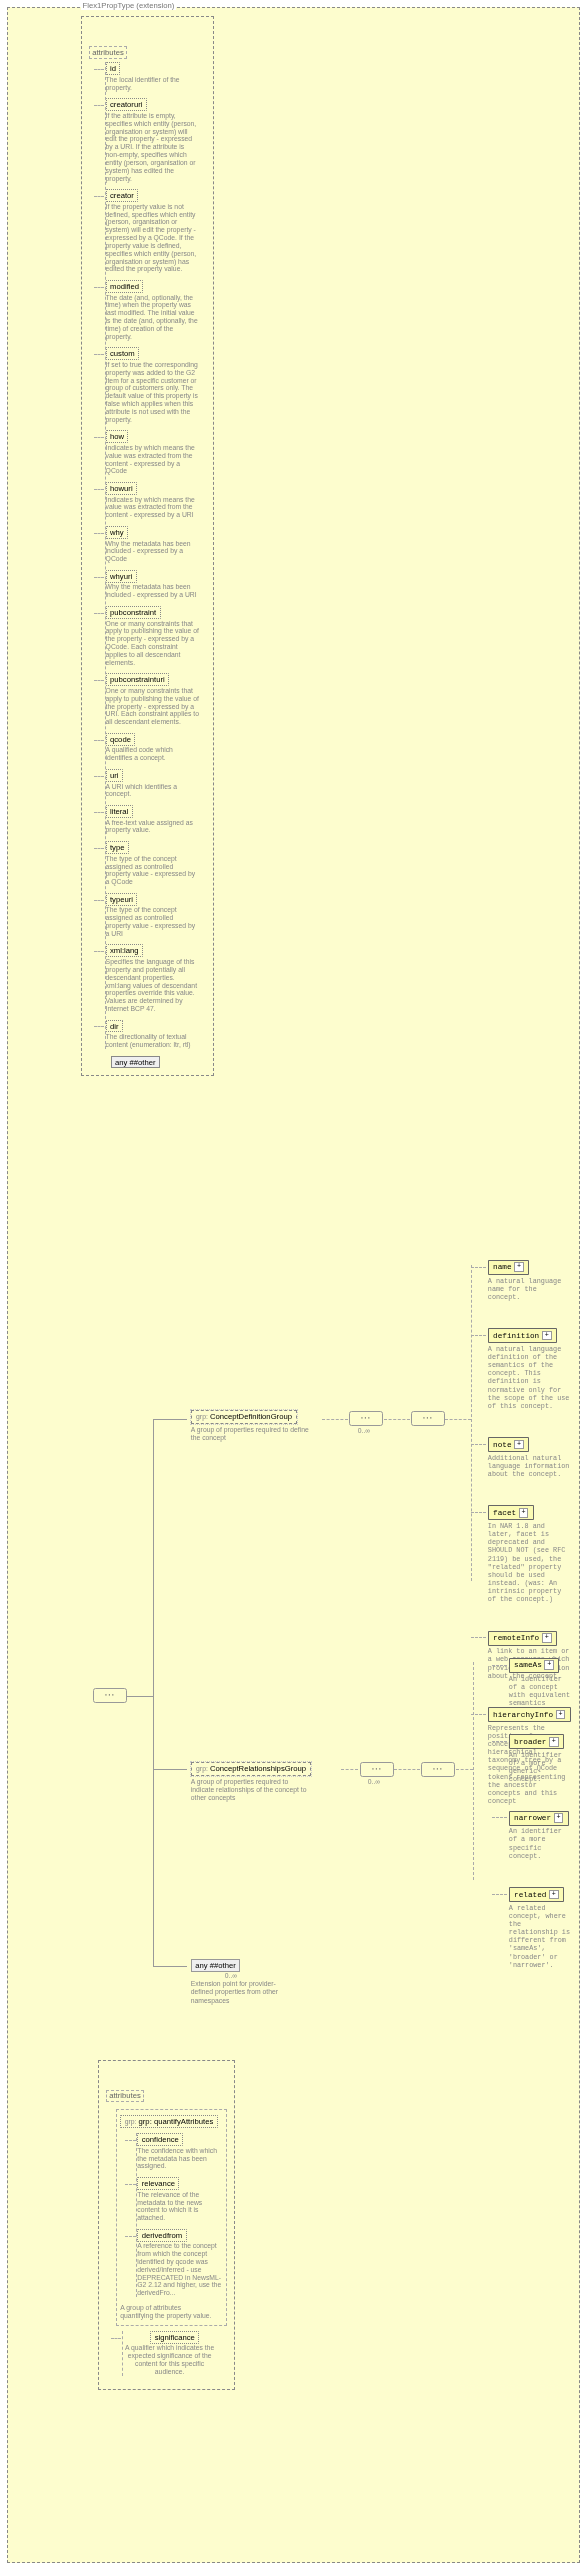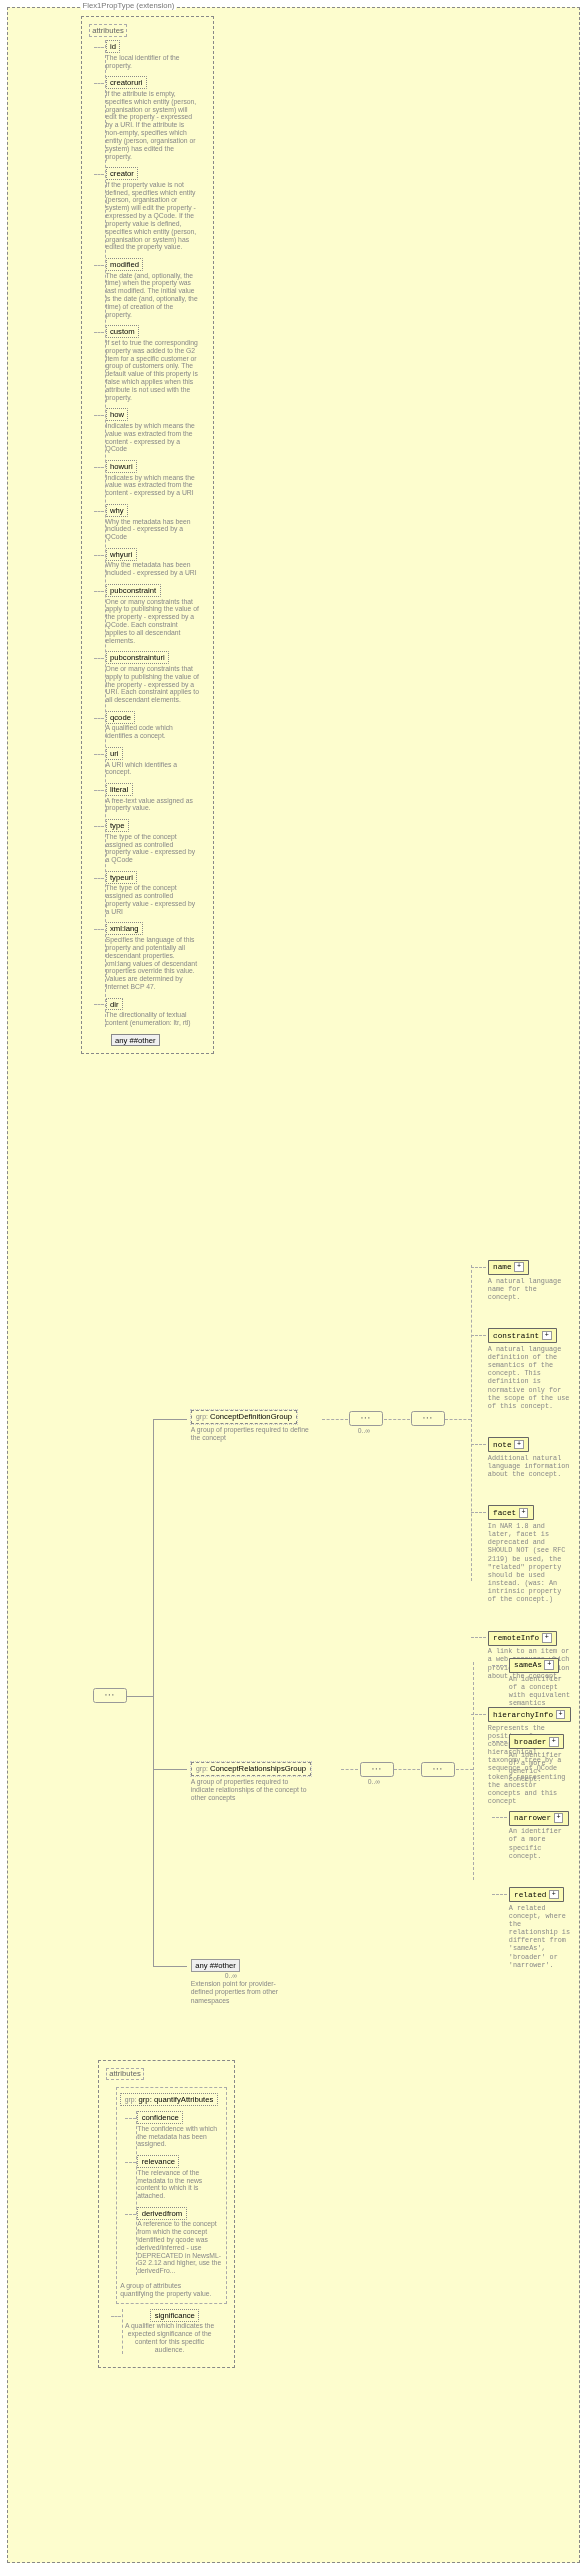--- a/index.html
+++ b/index.html
@@ -49,20 +49,21 @@
     background: #fdfdce;
   }
   .dashed-box-label {
     font-size: 7.7px;
     color: #666;
     padding: 0.9px 2.6px;
     border: 0.9px dashed #aaa;
     background: #fdfdce;
     display: inline-block;
     margin-bottom: 3.4px;
+    margin-top: 22px;
   }
   .attr-item {
     margin-bottom: 6.8px;
     position: relative;
   }
   .attr-item::before {
     content: '';
     position: absolute;
     left: -12px;
     top: 6.8px;
@@ -285,21 +286,21 @@
     <div class="seq-box" style="position:absolute; top:129px; left:256px;"></div>
     <div class="occ" style="top:145px; left:265px;">0..∞</div>
     <div class="dashed-conn" style="top:137px; left:291px; width:26px;"></div>
     <div class="seq-box" style="position:absolute; top:129px; left:318px;"></div>
     <div class="dashed-conn" style="top:137px; left:352px; width:26px;"></div>
 
     <div class="right-spine-v" style="top:-17px; left:378px; height:316px;"></div>
     <div class="right-children" id="g1-children" style="top:-22px; left:395px;">
         <div class="right-item"><div class="element-leaf has-plus">name</div>
                  <div class="desc-text">A natural language name for the concept.</div></div>
-        <div class="right-item"><div class="element-leaf has-plus">constraint</div>
+        <div class="right-item"><div class="element-leaf has-plus">definition</div>
                  <div class="desc-text">A natural language definition of the semantics of the concept. This definition is normative only for the scope of the use of this concept.</div></div>
         <div class="right-item"><div class="element-leaf has-plus">note</div>
                  <div class="desc-text">Additional natural language information about the concept.</div></div>
         <div class="right-item"><div class="element-leaf has-plus">facet</div>
                  <div class="desc-text">In NAR 1.8 and later, facet is deprecated and SHOULD NOT (see RFC 2119) be used, the "related" property should be used instead. (was: An intrinsic property of the concept.)</div></div>
         <div class="right-item"><div class="element-leaf has-plus">remoteInfo</div>
                  <div class="desc-text">A link to an item or a web resource which provides information about the concept.</div></div>
         <div class="right-item"><div class="element-leaf has-plus">hierarchyInfo</div>
                  <div class="desc-text">Represents the position of a concept in a hierarchical taxonomy tree by a sequence of QCode tokens representing the ancestor concepts and this concept</div></div>
       </div>

